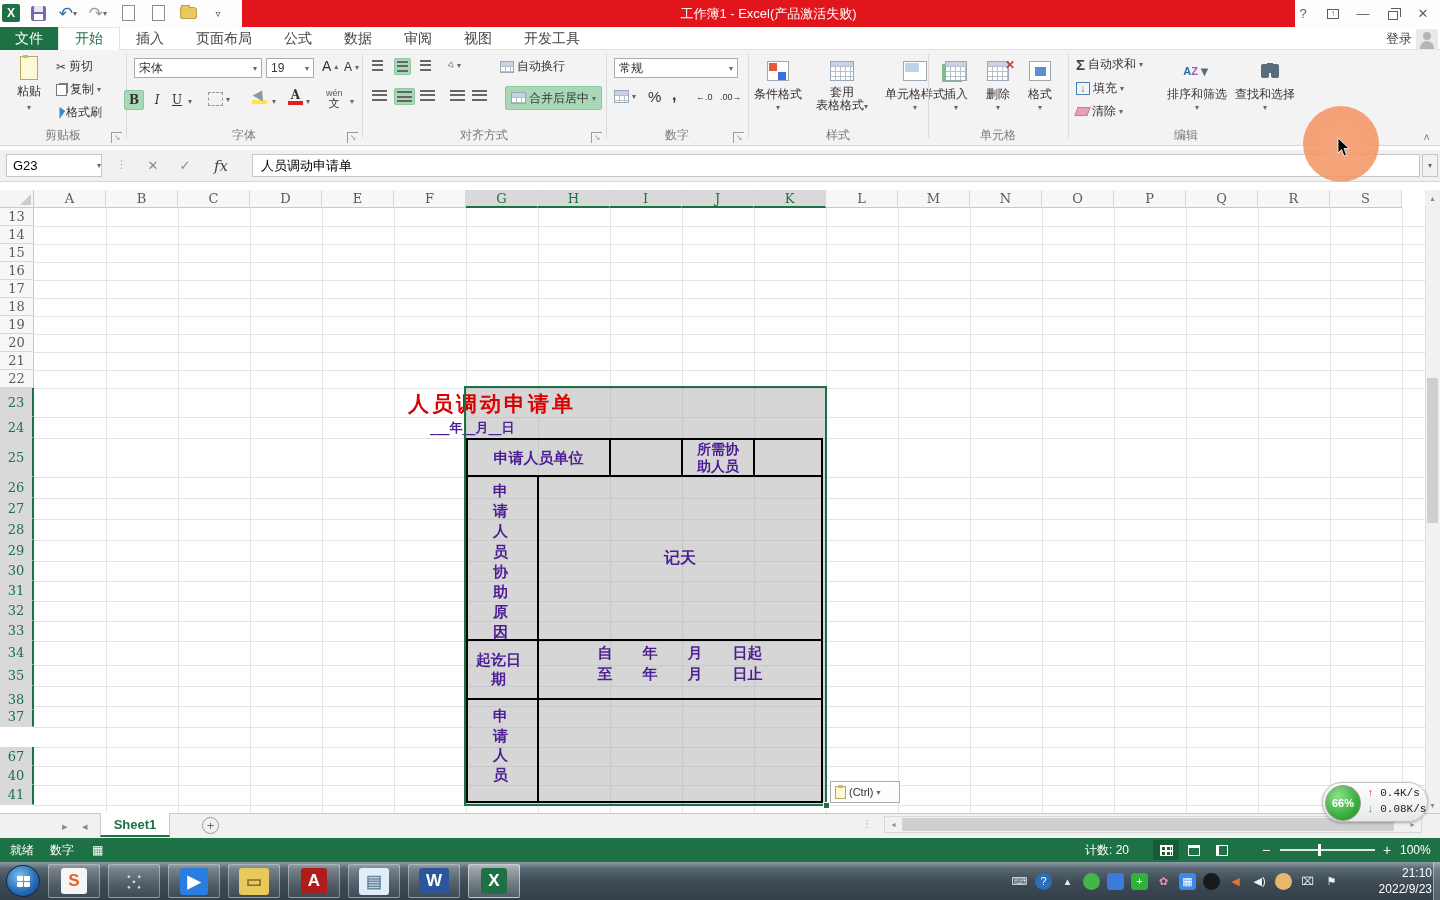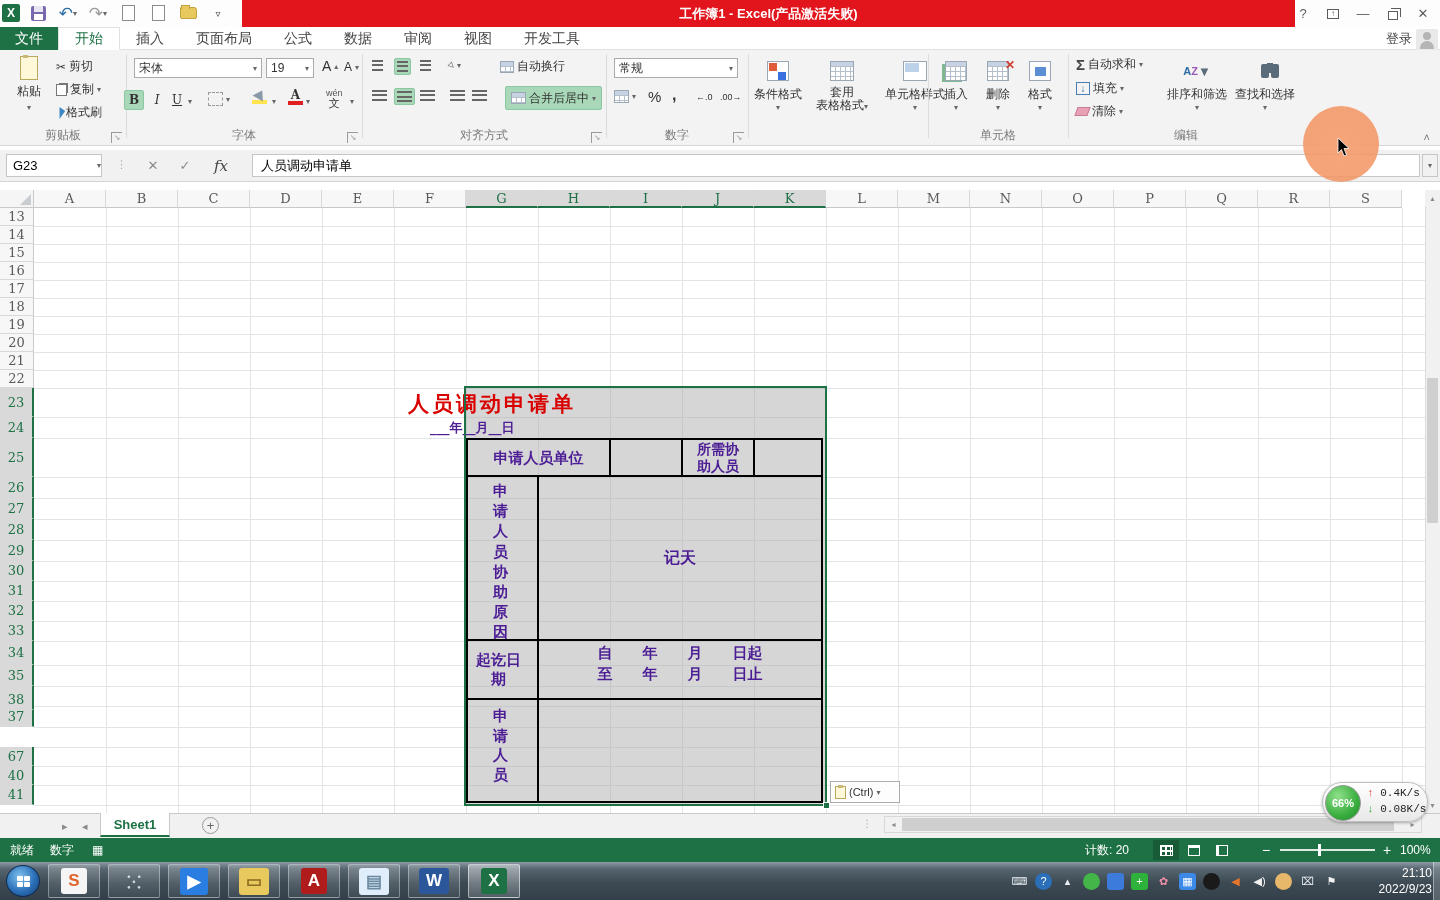--- a/index.html
+++ b/index.html
@@ -4,21 +4,21 @@
 <style>
   * { margin:0; padding:0; box-sizing:border-box; }
   html,body { width:1440px; height:900px; overflow:hidden; }
   body { font-family:"Liberation Sans", sans-serif; }
   #app { position:relative; width:1440px; height:900px; background:#fff; overflow:hidden; }
   .abs { position:absolute; }
   .ctr { display:flex; align-items:center; justify-content:center; }
 
   
   #titlebar { left:0; top:0; width:1440px; height:27px; background:#fdfdfd; }
-  #title-red { left:242px; top:0; width:1053px; height:27px; background:#e1151b; color:#fff; font-size:13px; display:flex; align-items:center; justify-content:center;font-weight:bold; }
+  #title-red { left:242px; top:0; width:1053px; height:27px; background:#e1151b; color:#fff; font-size:13px; display:flex; align-items:center; justify-content:center; }
   .qat-ic { width:24px; height:24px; font-size:15px; color:#444; display:inline-flex; align-items:center; justify-content:center; }
   #qat { left:2px; top:1px; display:flex; gap:6px; align-items:center; }
   .excel-logo { width:18px; height:18px; background:#1e7145; color:#fff; font-size:12px; font-weight:bold; border-radius:2px; display:flex; align-items:center; justify-content:center; }
   .floppy { width:15px; height:15px; background:#7a68ae; border-radius:2px; position:relative; }
   .floppy:before { content:""; position:absolute; left:3px; top:0; width:9px; height:6px; background:#e8e6f2; }
   .floppy:after { content:""; position:absolute; left:3px; bottom:1px; width:9px; height:6px; background:#fff; }
   .undo-g { color:#2e6da4; font-size:17px; }
   .redo-g { color:#9a9a9a; font-size:17px; }
   .page-ic { width:13px; height:16px; background:#fff; border:1px solid #8c8c8c; position:relative; }
   .folder-ic { width:17px; height:12px; background:#e8c95e; border:1px solid #c2a13e; border-radius:1px 3px 2px 2px; position:relative; }
@@ -338,20 +338,23 @@
         </div>
       <div style="line-height:13px"><span>套用</span><br><span>表格格式</span><span class="dd">▾</span></div>
     </div>
     <div class="cellbtn" style="left:882px;top:6px;width:66px">
       <div class="glyph">
           <span class="mini-grid" style="width:24px;height:20px;background:linear-gradient(#bcd2ea 0 0) 1px 1px/14px 9px no-repeat,#fff"></span>
         </div>
       <div>单元格样式</div>
         <div class="dd">▾</div>
     </div>
+    <div class="abs" style="left:748px;top:0;width:180px;height:96px">
+        <span class="grp-label">样式</span>
+      </div>
     <div class="vsep" style="left:928px"></div>
 
     <div class="cellbtn" style="left:938px;top:6px">
       <div class="glyph">
           <span class="mini-grid" style="width:22px;height:20px;box-shadow:-4px 2px 0 -1px #7fb98f"></span>
         </div>
       <div>插入</div>
         <div class="dd">▾</div>
     </div>
     <div class="cellbtn" style="left:980px;top:6px">

